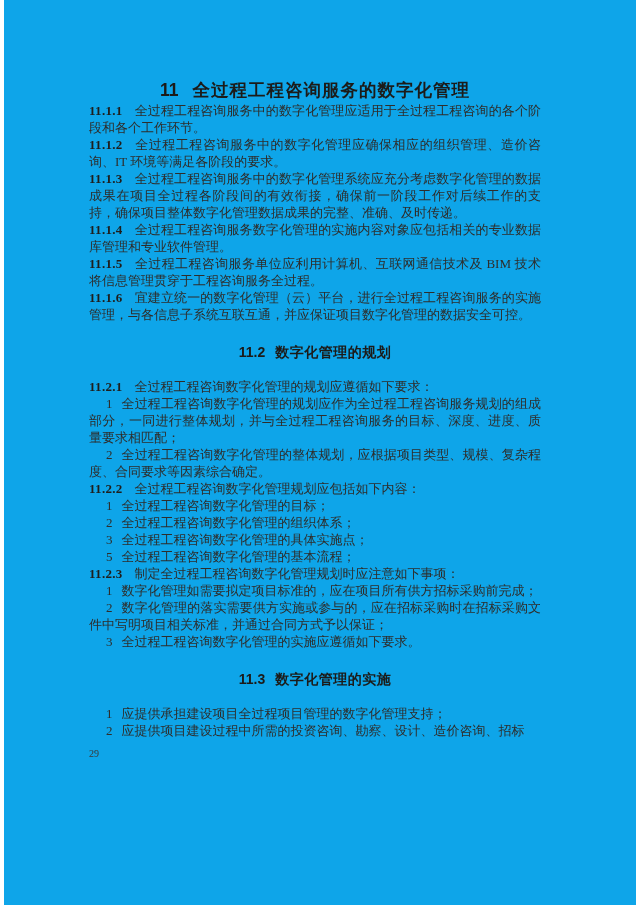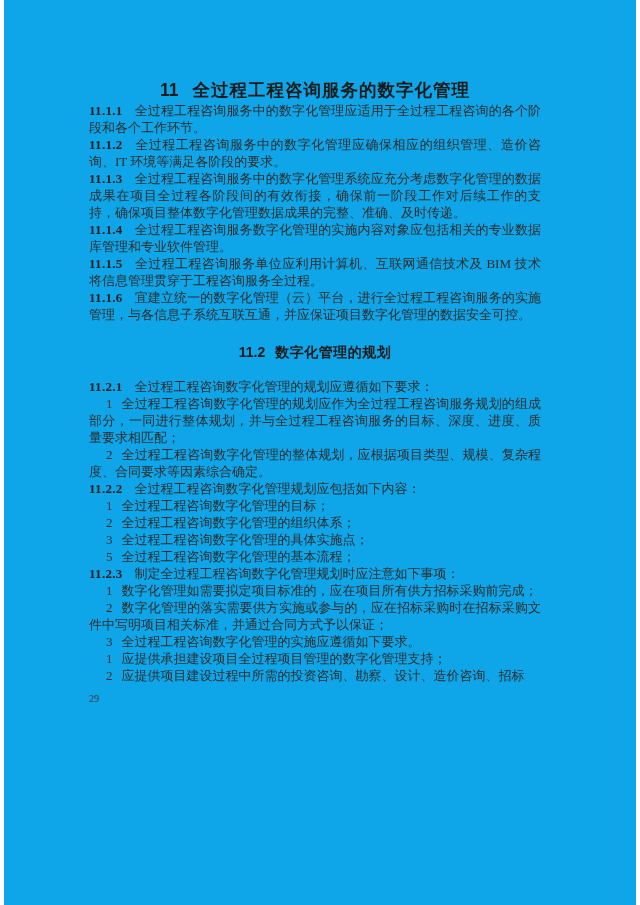--- a/index.html
+++ b/index.html
@@ -85,19 +85,20 @@
   <p class="item"><span class="item-num">1</span><span>全过程工程咨询数字化管理的目标；</span></p>
   <p class="item"><span class="item-num">2</span><span>全过程工程咨询数字化管理的组织体系；</span></p>
   <p class="item"><span class="item-num">3</span><span>全过程工程咨询数字化管理的具体实施点；</span></p>
   <p class="item"><span class="item-num">5</span><span>全过程工程咨询数字化管理的基本流程；</span></p>
 
   <p class="clause"><span class="clause-label">11.2.3</span><span>制定全过程工程咨询数字化管理规划时应注意如下事项：</span></p>
   <p class="item"><span class="item-num">1</span><span>数字化管理如需要拟定项目标准的，应在项目所有供方招标采购前完成；</span></p>
   <p class="item"><span class="item-num">2</span><span>数字化管理的落实需要供方实施或参与的，应在招标采购时在招标采购文件中写明项目相关标准，并通过合同方式予以保证；</span></p>
   <p class="item"><span class="item-num">3</span><span>全过程工程咨询数字化管理的实施应遵循如下要求。</span></p>
 
+  <h2 class="section-heading"><span class="sec-num">11.3</span><span>数字化管理的实施</span></h2>
 
   <p class="item"><span class="item-num">1</span><span>应提供承担建设项目全过程项目管理的数字化管理支持；</span></p>
   <p class="item"><span class="item-num">2</span><span>应提供项目建设过程中所需的投资咨询、勘察、设计、造价咨询、招标</span></p>
 
   <div class="page-number">29</div>
 
 </div>
 
 </body></html>

